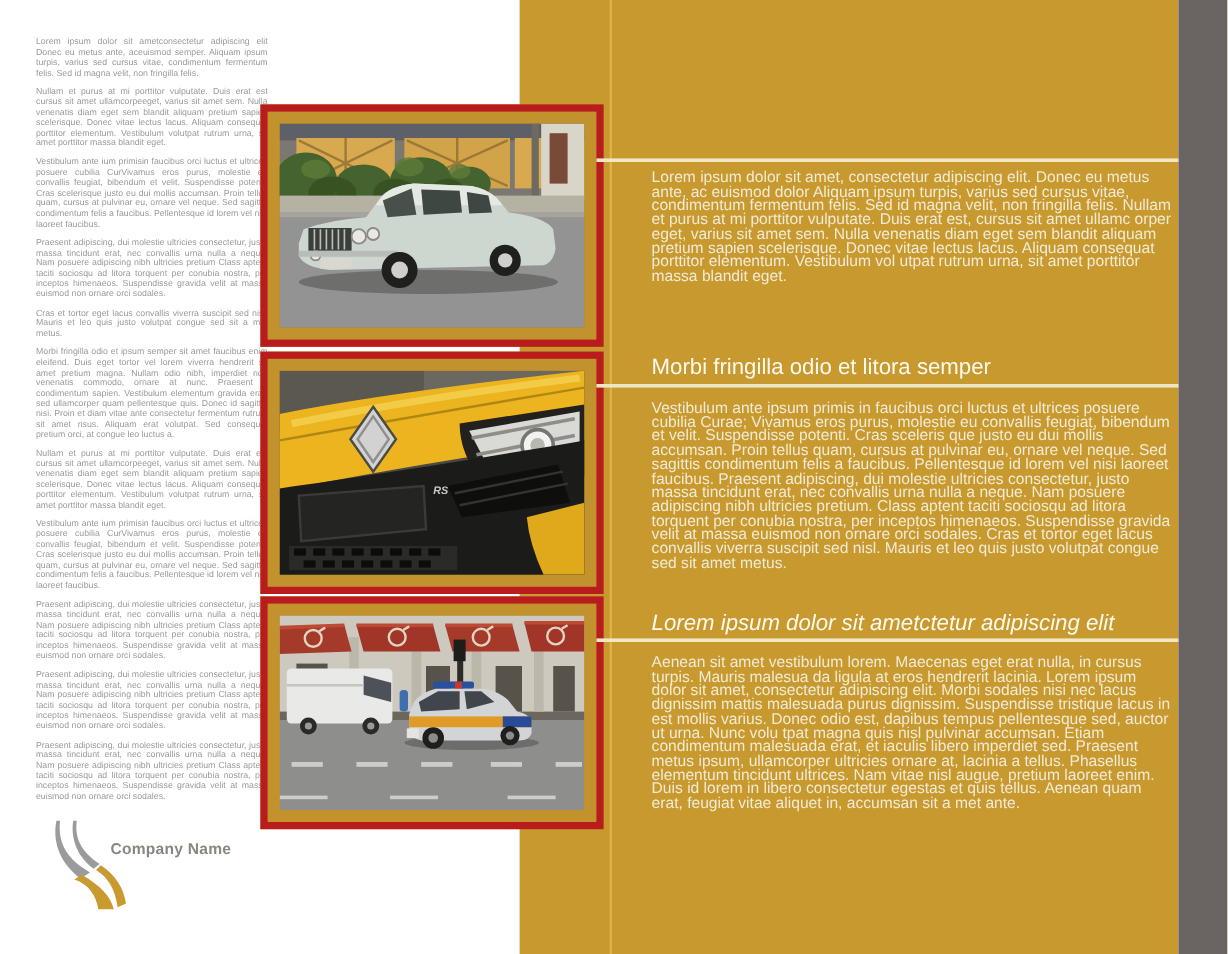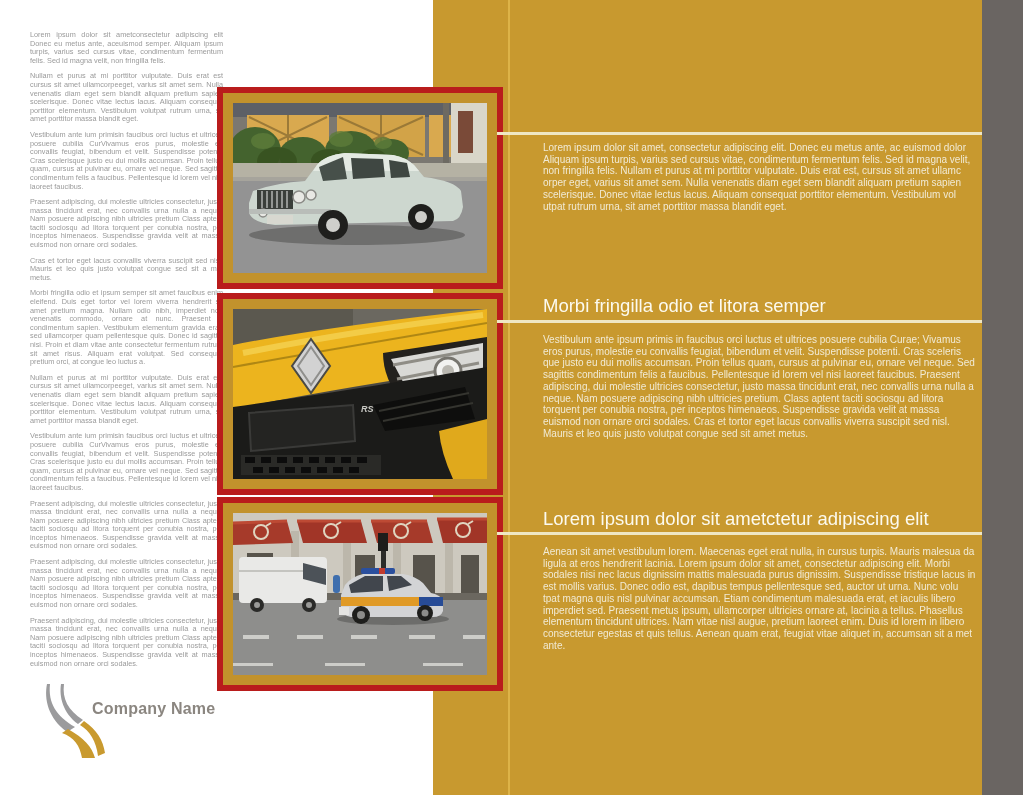--- a/index.html
+++ b/index.html
@@ -24,28 +24,28 @@
   .photo-block svg{display:block;}
 
   .section-heading{
     position:absolute;left:543px;width:430px;
     color:#fcfaef;font-size:18.5px;line-height:23px;font-weight:400;
     white-space:nowrap;
   }
   .rule{position:absolute;left:497px;width:485px;height:3px;background:#efe7c4;}
   .section-body{
     position:absolute;left:543px;width:433px;
-    color:#f1ead4;font-size:10px;line-height:11.7px;text-align:left;
+    color:#f1ead4;font-size:13px;line-height:11.7px;text-align:left;
   }
 
   .logo{position:absolute;left:40px;top:683px;width:220px;height:75px;}
   .logo svg{position:absolute;left:0;top:0;}
   .logo-text{
     position:absolute;left:52px;top:17px;color:#8b8680;
-    font-size:16px;font-weight:bold;letter-spacing:.2px;white-space:nowrap;
+    font-size:13px;font-weight:bold;letter-spacing:.2px;white-space:nowrap;
   }
 </style>
 </head>
 <body>
 
 <div class="page">
 
   <div class="gold-panel"></div>
   <div class="gold-divider"></div>
   <div class="dark-strip"></div>
@@ -235,21 +235,21 @@
     </svg>
   </div>
 
   <div class="rule" style="top:132px;"></div>
   <div class="section-body" style="top:142px;">Lorem ipsum dolor sit amet, consectetur adipiscing elit. Donec eu metus ante, ac euismod dolor Aliquam ipsum turpis, varius sed cursus vitae, condimentum fermentum felis. Sed id magna velit, non fringilla felis. Nullam et purus at mi porttitor vulputate. Duis erat est, cursus sit amet ullamc orper eget, varius sit amet sem. Nulla venenatis diam eget sem blandit aliquam pretium sapien scelerisque. Donec vitae lectus lacus. Aliquam consequat porttitor elementum. Vestibulum vol utpat rutrum urna, sit amet porttitor massa blandit eget.</div>
 
   <div class="section-heading" style="top:294px;">Morbi fringilla odio et litora semper</div>
   <div class="rule" style="top:320px;"></div>
   <div class="section-body" style="top:334px;">Vestibulum ante ipsum primis in faucibus orci luctus et ultrices posuere cubilia Curae; Vivamus eros purus, molestie eu convallis feugiat, bibendum et velit. Suspendisse potenti. Cras sceleris que justo eu dui mollis accumsan. Proin tellus quam, cursus at pulvinar eu, ornare vel neque. Sed sagittis condimentum felis a faucibus. Pellentesque id lorem vel nisi laoreet faucibus. Praesent adipiscing, dui molestie ultricies consectetur, justo massa tincidunt erat, nec convallis urna nulla a neque. Nam posuere adipiscing nibh ultricies pretium. Class aptent taciti sociosqu ad litora torquent per conubia nostra, per inceptos himenaeos. Suspendisse gravida velit at massa euismod non ornare orci sodales. Cras et tortor eget lacus convallis viverra suscipit sed nisl. Mauris et leo quis justo volutpat congue sed sit amet metus.</div>
 
-  <div class="section-heading" style="top:507px;">Lorem ipsum dolor sit ametctetur adipiscing elit</div>
+  <div class="section-heading" style="top:507px;font-style:italic;">Lorem ipsum dolor sit ametctetur adipiscing elit</div>
   <div class="rule" style="top:532px;"></div>
   <div class="section-body" style="top:546px;">Aenean sit amet vestibulum lorem. Maecenas eget erat nulla, in cursus turpis. Mauris malesua da ligula at eros hendrerit lacinia. Lorem ipsum dolor sit amet, consectetur adipiscing elit. Morbi sodales nisi nec lacus dignissim mattis malesuada purus dignissim. Suspendisse tristique lacus in est mollis varius. Donec odio est, dapibus tempus pellentesque sed, auctor ut urna. Nunc volu tpat magna quis nisl pulvinar accumsan. Etiam condimentum malesuada erat, et iaculis libero imperdiet sed. Praesent metus ipsum, ullamcorper ultricies ornare at, lacinia a tellus. Phasellus elementum tincidunt ultrices. Nam vitae nisl augue, pretium laoreet enim. Duis id lorem in libero consectetur egestas et quis tellus. Aenean quam erat, feugiat vitae aliquet in, accumsan sit a met ante.</div>
 
   <div class="logo">
     <svg width="70" height="75" viewBox="0 0 70 75">
       <path d="M10 1 C8 20 16 33 35 44 L27 49 C8 35 4 16 7 1 Z" fill="#9b9b9d"></path>
       <path d="M24 1 C22 16 28 27 43 37 L38 41 C23 30 19 14 21 1 Z" fill="#9b9b9d"></path>
       <path d="M28 46 C44 55 52 64 55 75 L42 75 C40 63 34 54 22 50 Z" fill="#c99a2f"></path>
       <path d="M44 38 C57 47 63 57 65 70 L58 73 C56 58 50 48 40 42 Z" fill="#c99a2f"></path>
     </svg>

